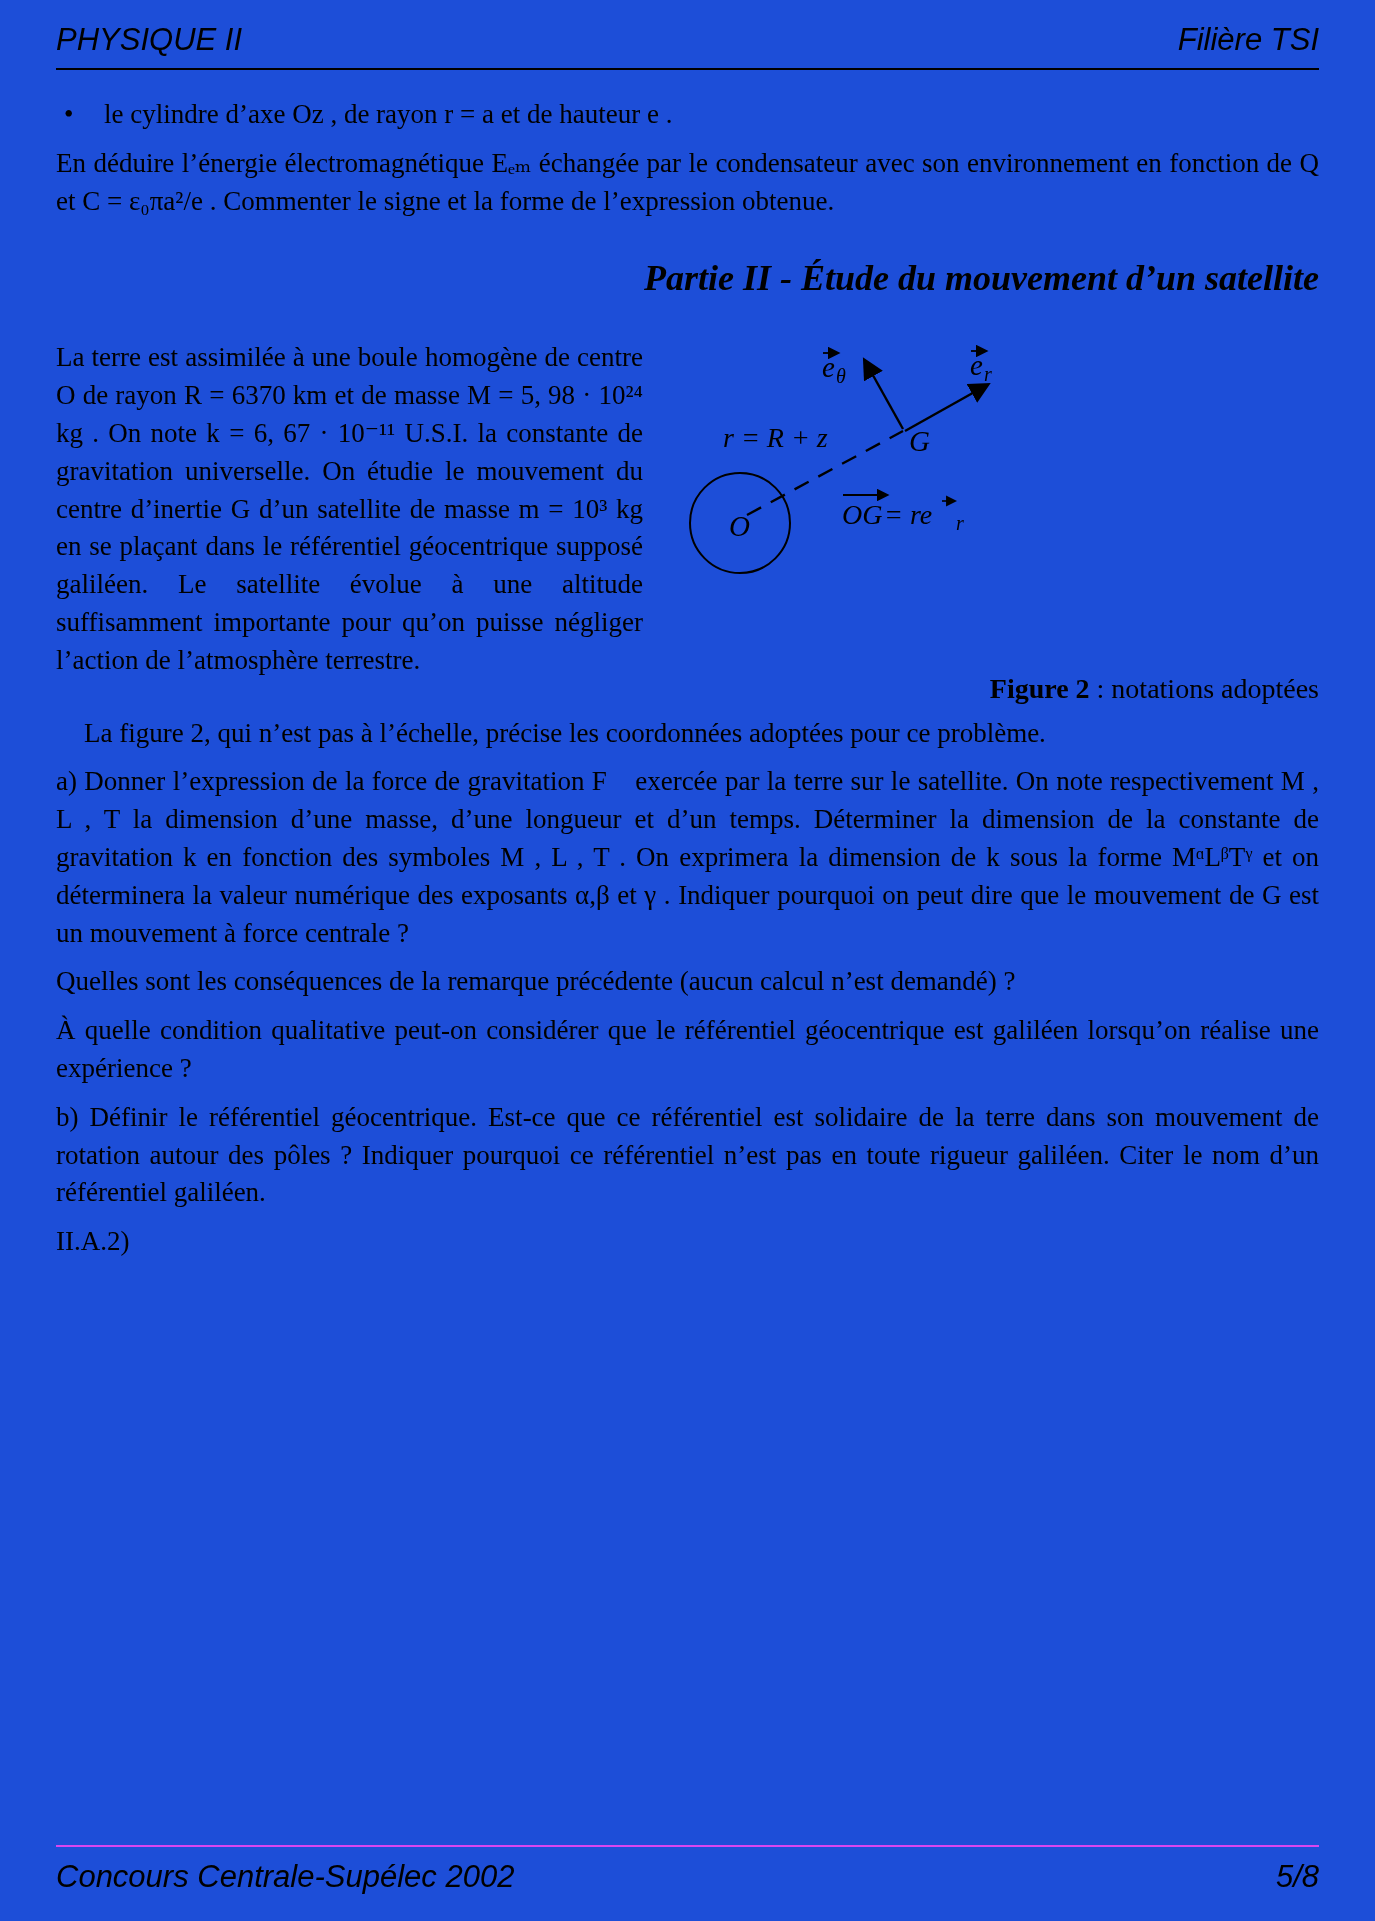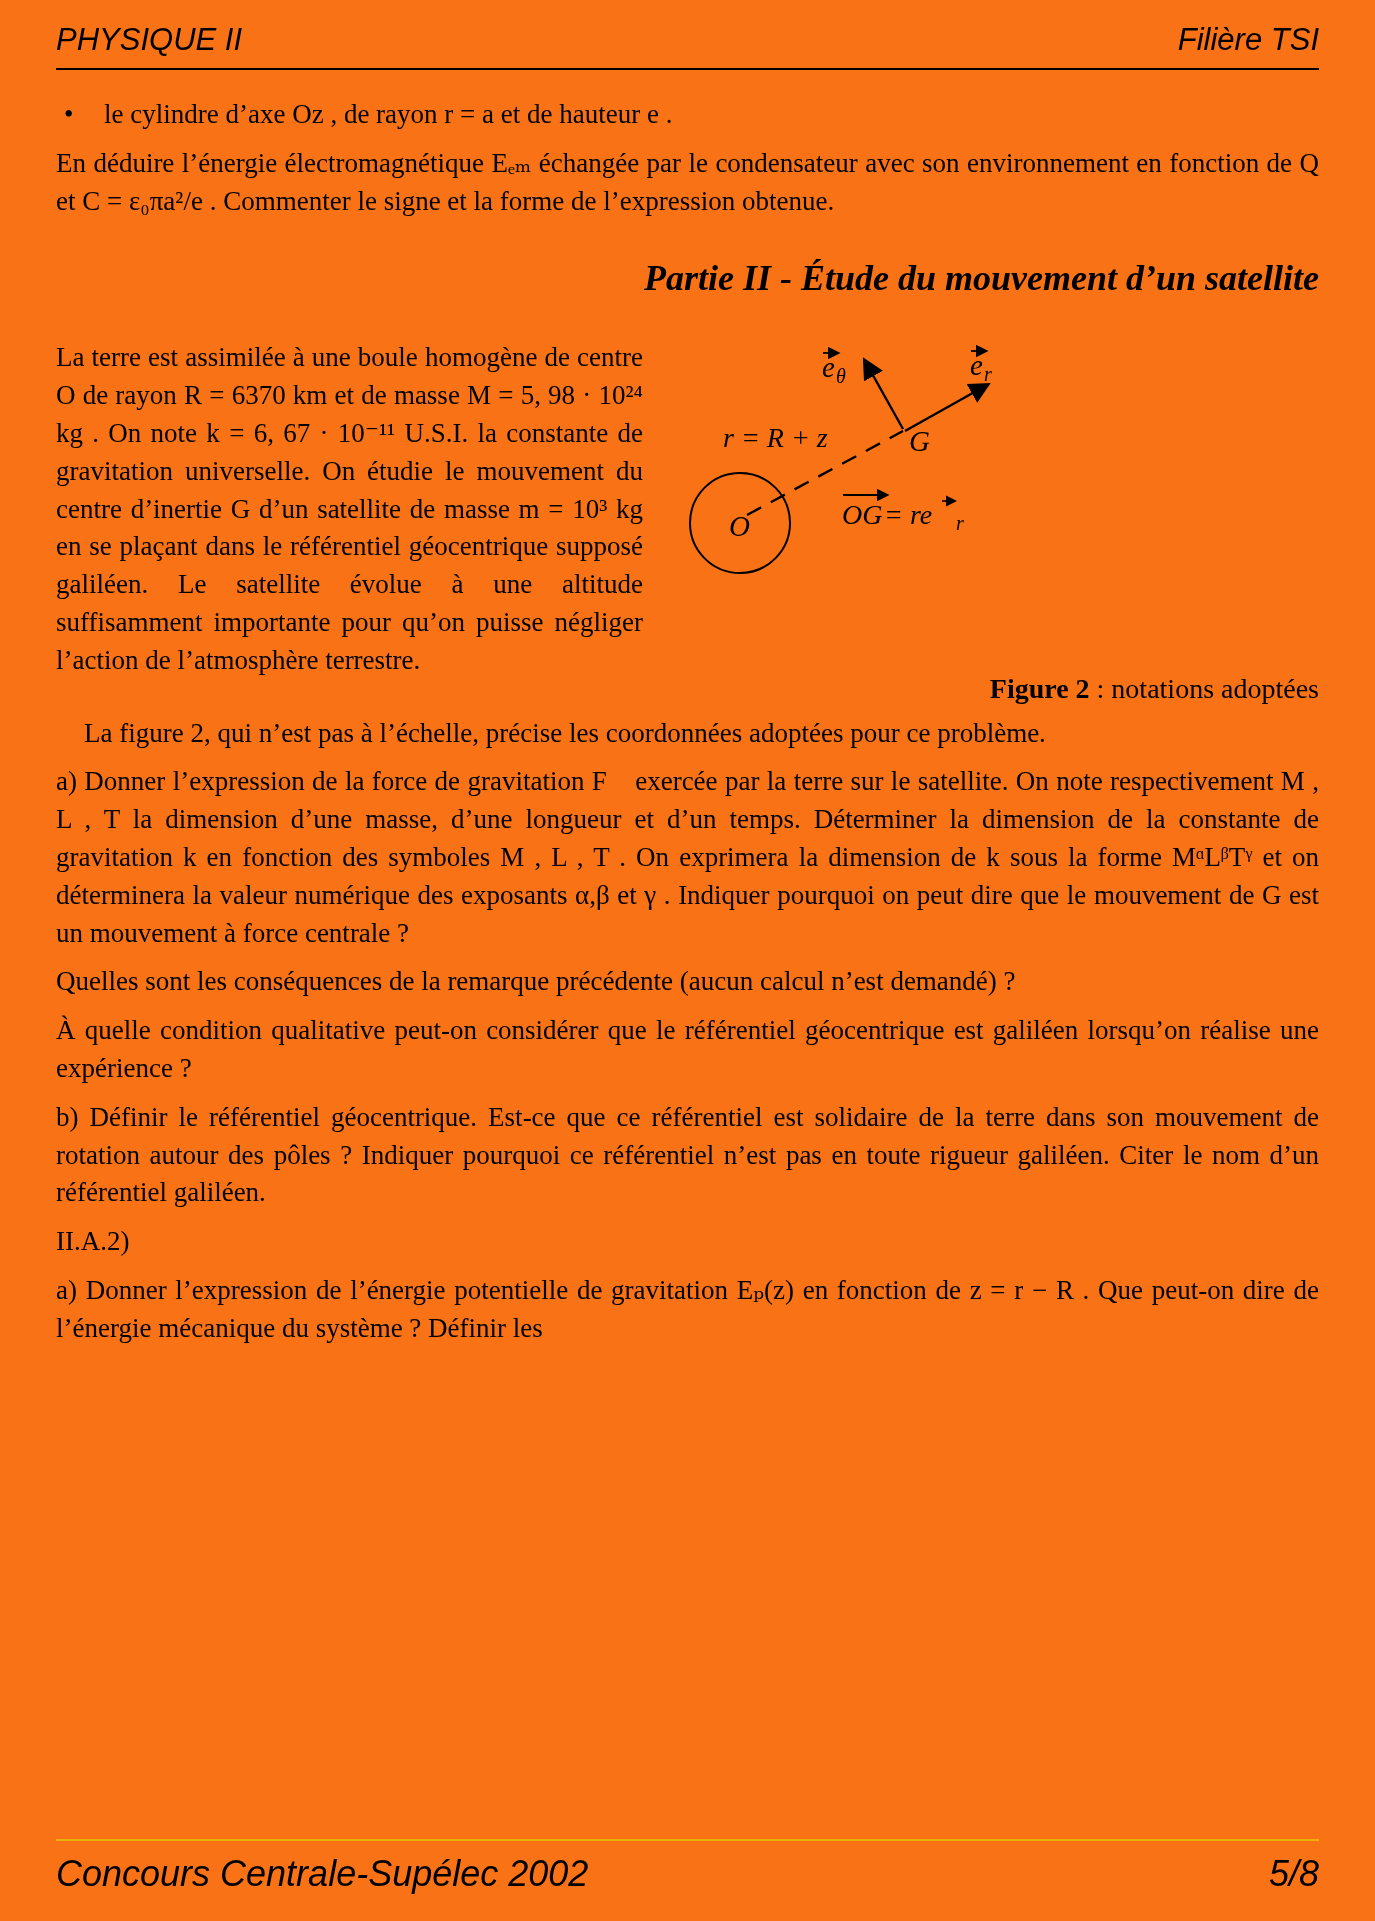--- a/index.html
+++ b/index.html
@@ -1,20 +1,20 @@
 <!DOCTYPE html>
 <html><head>
 <meta charset="utf-8">
 <style>
   html,body{margin:0;padding:0;background:#e8e8e8;}
   .page{
     position:relative;
     width:1375px;height:1921px;
     margin:0 auto;
-    background:#f97316;
+    background:#1d4ed8;
     color:#000;
     font-family:"Liberation Serif","DejaVu Serif",serif;
     box-sizing:border-box;
     padding:0 56px;
     overflow:hidden;
   }
   .hdr{
     display:flex;justify-content:space-between;align-items:baseline;
     font-family:"Liberation Sans","DejaVu Sans",sans-serif;
     font-style:italic;font-size:31px;
@@ -35,24 +35,24 @@
   }
   h2.sec-title{font-size:29px;font-weight:bold;margin:24px 0 8px 0;text-align:left;line-height:1.3;}
   .sub-label{margin:10px 0 8px 0;}
   .fig-float{float:right;width:650px;margin:4px 0 6px 26px;}
   .fig-svg{display:block;margin-left:6px;}
   .fig-caption{font-size:28px;margin-top:44px;padding-left:2px;text-align:right;}
   .fig-caption b{font-weight:bold;}
   .clear{clear:both;margin-left:28px;}
   .ftr{
     position:absolute;left:56px;right:56px;bottom:26px;
-    border-top:2px solid #eab308;padding-top:12px;
+    border-top:2px solid #d946ef;padding-top:12px;
     display:flex;justify-content:space-between;align-items:baseline;
     font-family:"Liberation Sans","DejaVu Sans",sans-serif;
-    font-style:italic;font-size:36px;
+    font-style:italic;font-size:31px;
   }
   .svgt{font-family:"Liberation Serif","DejaVu Serif",serif;font-style:italic;font-size:29px;fill:#000;}
   .svgr{font-family:"Liberation Serif","DejaVu Serif",serif;font-style:italic;font-size:28px;fill:#000;}
   .svgs{font-family:"Liberation Serif","DejaVu Serif",serif;font-style:italic;font-size:20px;fill:#000;}
   .stroke{stroke:#000;fill:none;}
 </style>
 </head>
 <body>
 
 <div class="page">
@@ -122,21 +122,20 @@
     <p>a)  Donner l’expression de la force de gravitation F⃗ exercée par la terre sur le satellite. On note respectivement M , L , T la dimension d’une masse, d’une longueur et d’un temps. Déterminer la dimension de la constante de gravitation k en fonction des symboles M , L , T . On exprimera la dimension de k sous la forme MᵅLᵝTᵞ et on déterminera la valeur numérique des exposants α,β et γ . Indiquer pourquoi on peut dire que le mouvement de G est un mouvement à force centrale ?</p>
 
     <p>Quelles sont les conséquences de la remarque précédente (aucun calcul n’est demandé) ?</p>
 
     <p>À quelle condition qualitative peut-on considérer que le référentiel géocentrique est galiléen lorsqu’on réalise une expérience ?</p>
 
     <p>b)  Définir le référentiel géocentrique. Est-ce que ce référentiel est solidaire de la terre dans son mouvement de rotation autour des pôles ? Indiquer pourquoi ce référentiel n’est pas en toute rigueur galiléen. Citer le nom d’un référentiel galiléen.</p>
 
     <p class="sub-label">II.A.2)</p>
 
-    <p>a)  Donner l’expression de l’énergie potentielle de gravitation Eₚ(z) en fonction de z = r − R . Que peut-on dire de l’énergie mécanique du système ? Définir les</p>
 
   </main>
 
   <div class="ftr">
     <span>Concours Centrale-Supélec 2002</span>
     <span>5/8</span>
   </div>
 
 </div>
 

